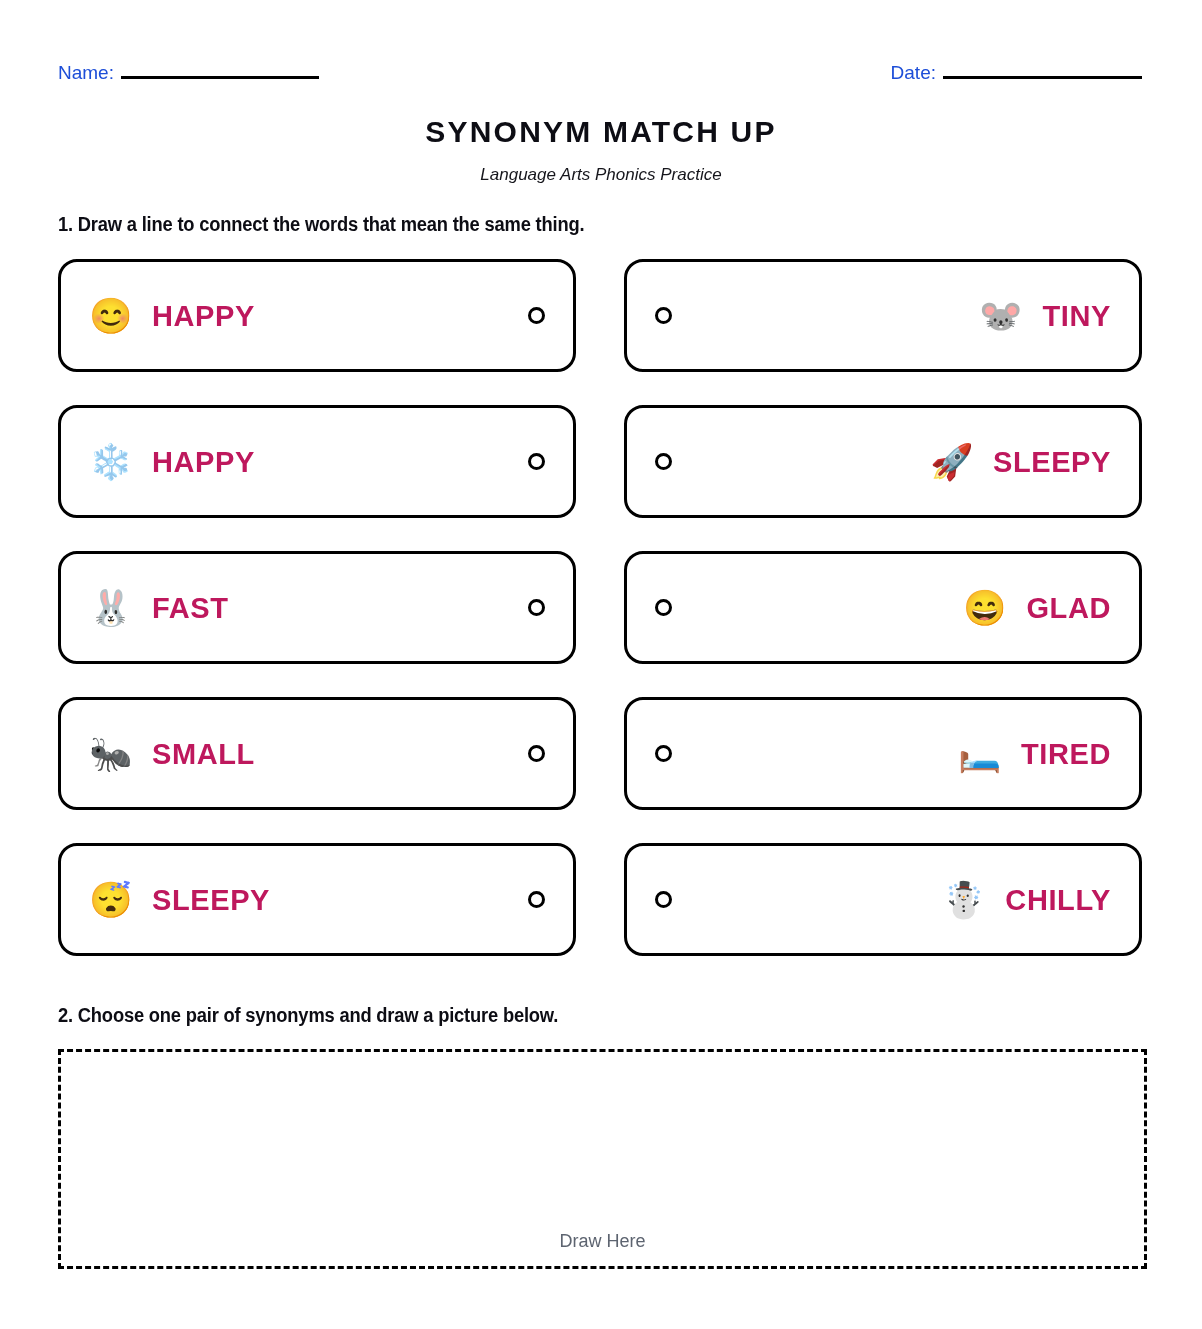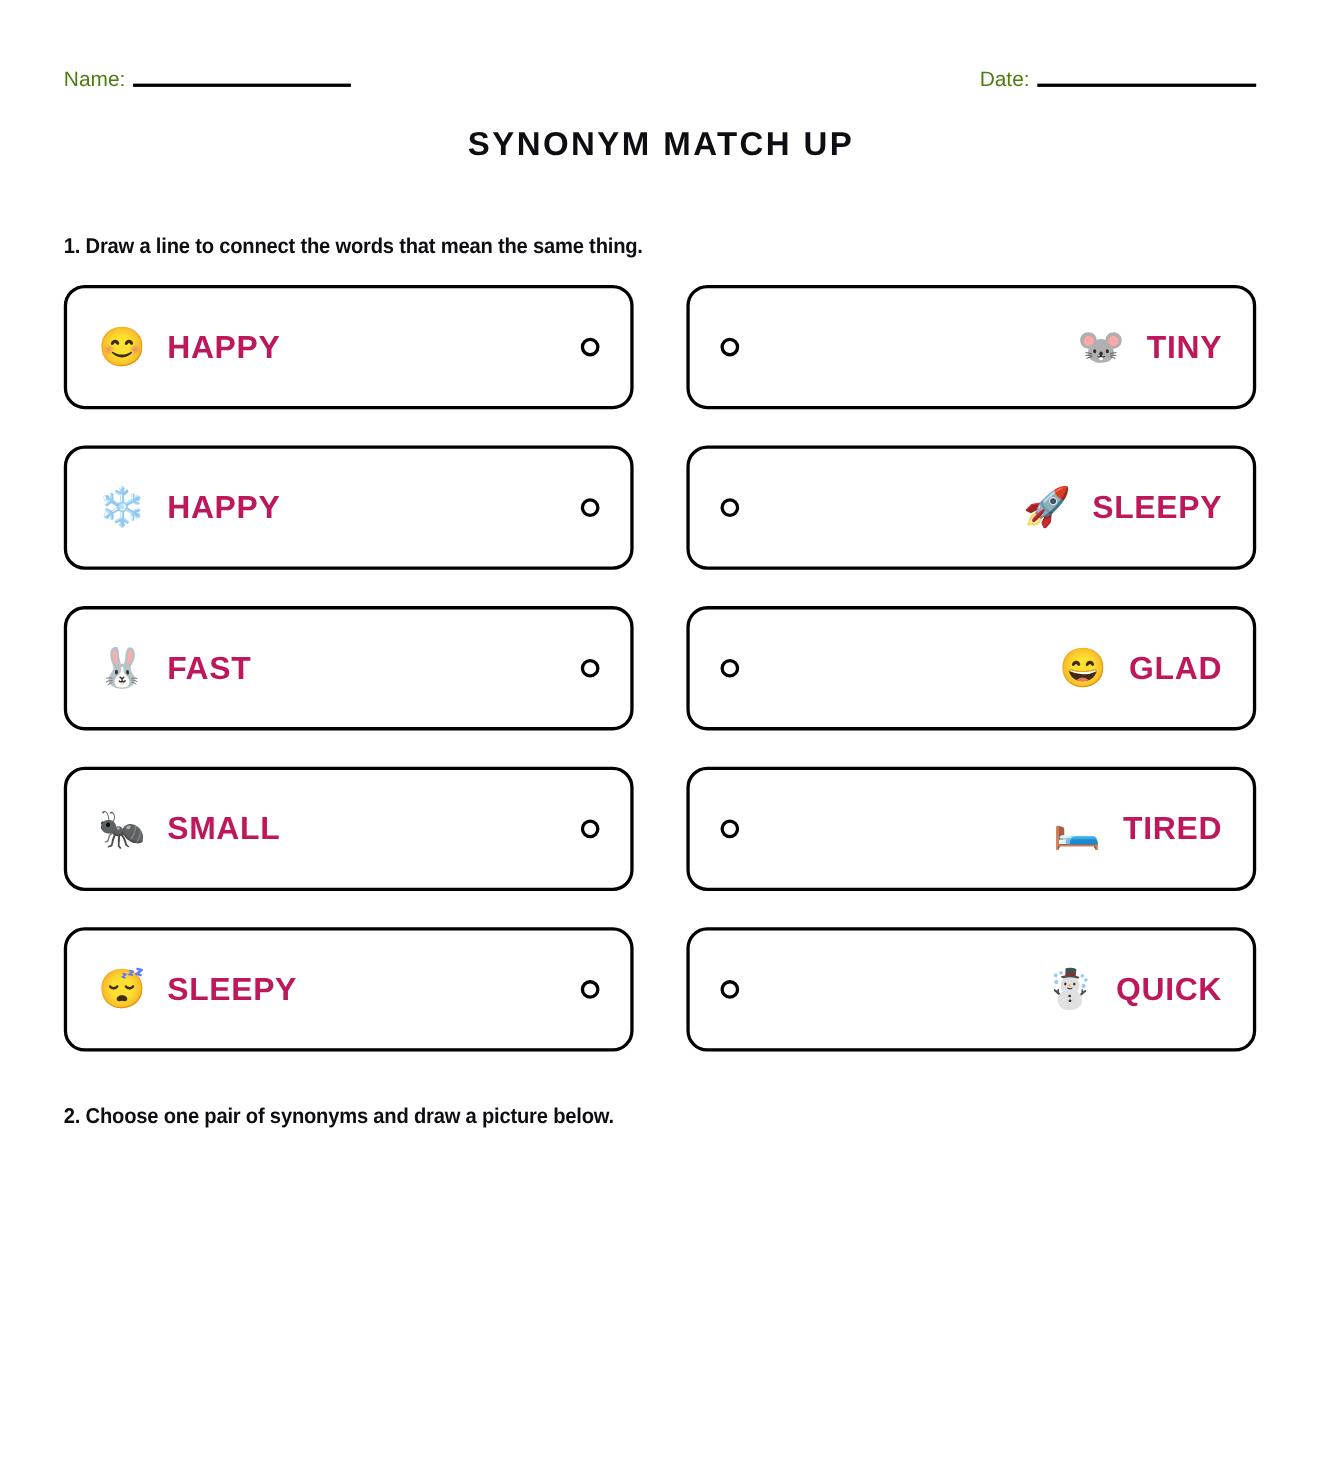--- a/index.html
+++ b/index.html
@@ -36,21 +36,21 @@
     align-items: flex-end;
   }
   .field {
     display: flex;
     align-items: flex-end;
     gap: 7px;
   }
   .field-label {
     font-size: 19px;
     font-weight: 400;
-    color: #4d7c0f;
+    color: #1d4ed8;
     line-height: 22px;
     white-space: nowrap;
     margin-top: 32px;
   }
   .field-rule {
     display: block;
     height: 0;
     border-bottom: 3px solid #000000;
     margin-bottom: 5px;
   }
@@ -196,20 +196,21 @@
       <span class="field-rule name"></span>
     </div>
     <div class="field">
       <span class="field-label">Date:</span>
       <span class="field-rule date"></span>
     </div>
   </div>
 
   <div class="title-block">
     <h1 class="worksheet-title">SYNONYM MATCH UP</h1>
+    <p class="worksheet-subtitle">Language Arts Phonics Practice</p>
   </div>
 
   <div class="instruction instruction-1">1. Draw a line to connect the words that mean the same thing.</div>
 
   <div class="match-grid">
 
     <div class="match-row">
       <div class="card left">
         <div class="card-content">
           <span class="card-emoji">😊</span>
@@ -282,23 +283,26 @@
         <div class="card-content">
           <span class="card-emoji">😴</span>
           <span class="card-word">SLEEPY</span>
         </div>
         <span class="connector-dot"></span>
       </div>
       <div class="card right">
         <span class="connector-dot"></span>
         <div class="card-content">
           <span class="card-emoji">☃️</span>
-          <span class="card-word">QUICK</span>
+          <span class="card-word">CHILLY</span>
         </div>
       </div>
     </div>
 
   </div>
 
   <div class="instruction instruction-2">2. Choose one pair of synonyms and draw a picture below.</div>
 
+  <div class="draw-box">
+    <span class="draw-box-label">Draw Here</span>
+  </div>
 
 </div>
 
 </body></html>

